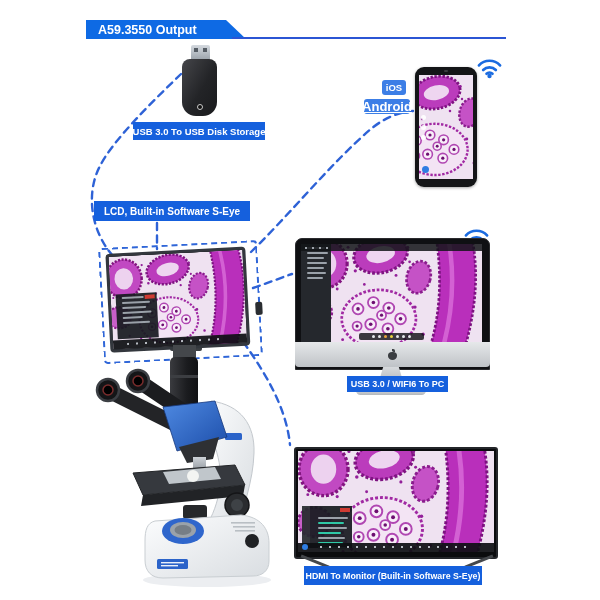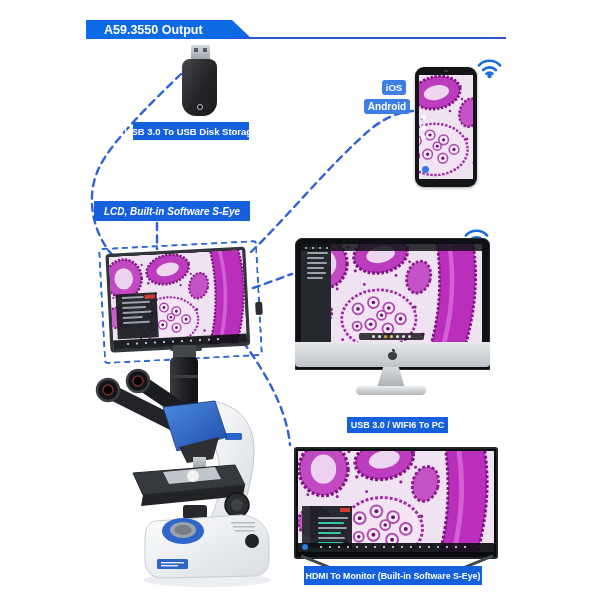--- a/index.html
+++ b/index.html
@@ -2,39 +2,39 @@
 <html><head>
 <meta charset="utf-8">
 <style>
   html,body{margin:0;padding:0;background:#ffffff;}
   #canvas{position:relative;width:600px;height:600px;background:#ffffff;overflow:hidden;
           font-family:"Liberation Sans",sans-serif;}
   .abs{position:absolute;}
 
   
   .banner{left:86px;top:20px;width:148px;height:19px;background:#0e6ae4;color:#fff;
-          display:flex;align-items:center;padding-left:18px;font-size:12.5px;font-weight:700;
+          display:flex;align-items:center;padding-left:12px;font-size:12.5px;font-weight:700;
           clip-path:polygon(0 0,calc(100% - 20px) 0,100% 100%,0 100%);}
   .top-line{left:232px;top:37px;width:274px;height:2px;background:#2b55d4;}
   .logo{left:430px;top:14px;width:74px;height:23px;border:2.5px solid #2222cc;border-radius:10px;
         display:flex;align-items:center;justify-content:center;color:#2222cc;font-weight:800;
         font-size:12.5px;background:#fff;}
 
   
   .label-box{background:#1560dd;color:#fff;font-weight:700;display:flex;align-items:center;
              justify-content:center;white-space:nowrap;}
-  .lb-usb{left:133px;top:122px;width:116px;height:18px;font-size:9.5px;}
-  .lb-lcd{left:94px;top:201px;width:156px;height:20px;font-size:10px;font-style:italic;}
+  .lb-usb{left:133px;top:122px;width:132px;height:18px;font-size:9.5px;}
+  .lb-lcd{left:94px;top:201px;width:156px;height:20px;font-size:10px;}
   .lb-phone{left:358px;top:187px;width:114px;height:17px;font-size:9.5px;}
-  .lb-pc{left:347px;top:417px;width:101px;height:16px;font-size:9px;}
+  .lb-pc{left:347px;top:376px;width:101px;height:16px;font-size:9px;}
   .lb-monitor{left:304px;top:566px;width:178px;height:19px;font-size:8.8px;}
   .pill{background:#3c7ee6;border-radius:3px;color:#fff;font-weight:700;display:flex;
         align-items:center;justify-content:center;}
   .pill-ios{left:382px;top:80px;width:24px;height:15px;font-size:9.5px;}
-  .pill-android{left:364px;top:99px;width:46px;height:15px;font-size:10px;}
+  .pill-android{left:364px;top:99px;width:46px;height:15px;font-size:13px;text-decoration:underline;}
 
   
   .usb-connector{left:191px;top:45px;width:19px;height:16px;border-radius:2px;
                  background:linear-gradient(#d4d9df,#98a0a8);}
   .usb-connector .pin{position:absolute;top:3px;width:4px;height:4px;background:#555c64;}
   .usb-body{left:182px;top:59px;width:35px;height:57px;border-radius:8px 8px 14px 14px;
             background:linear-gradient(120deg,#45464a 0%,#232427 55%,#1a1b1d 100%);}
   .usb-hole{left:197px;top:104px;width:4px;height:4px;border:1.5px solid #c9c9c9;
             border-radius:50%;background:#101010;}
 

